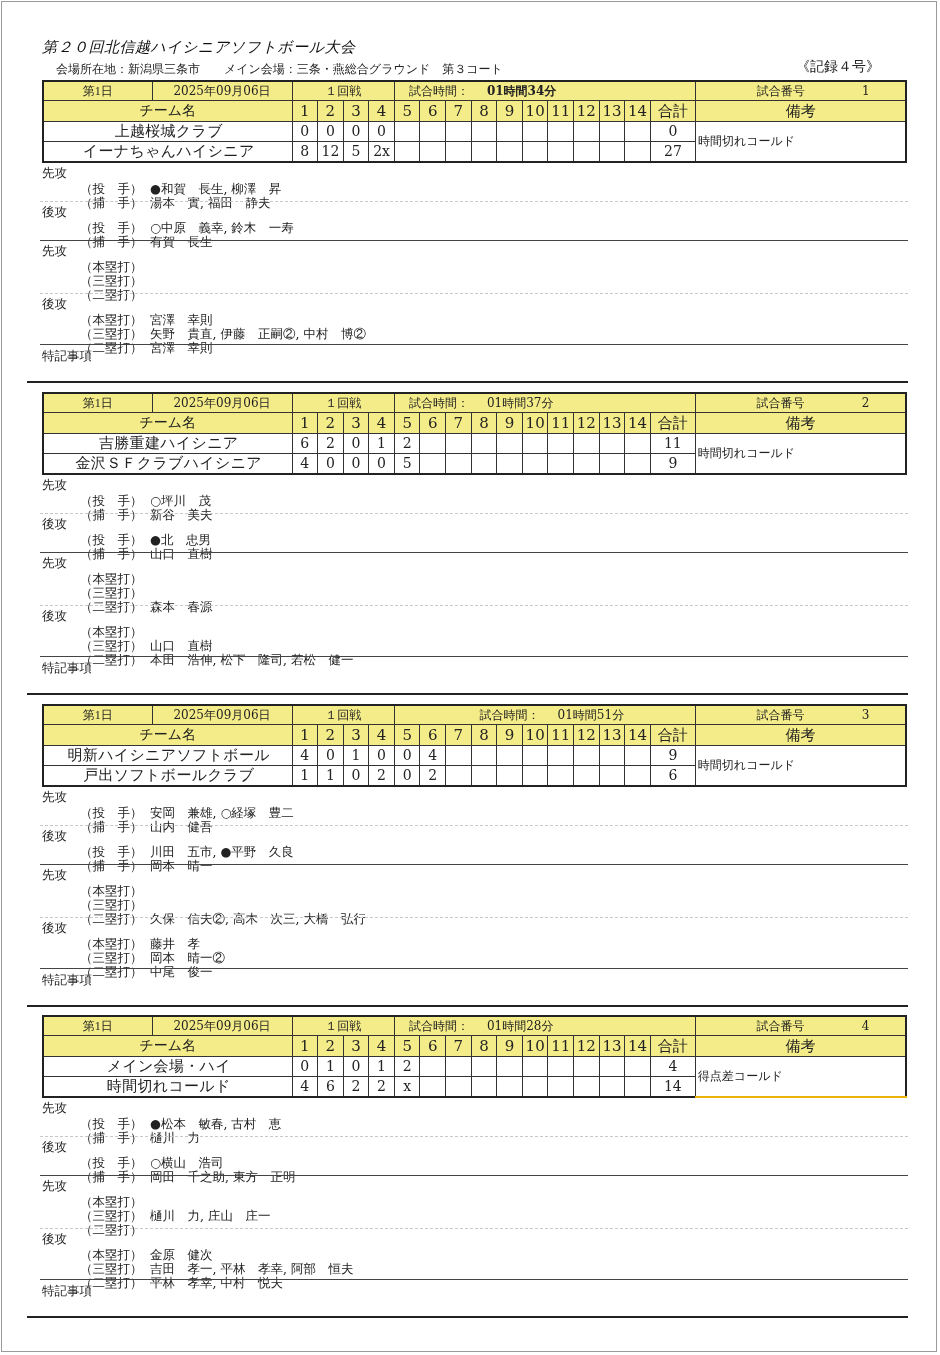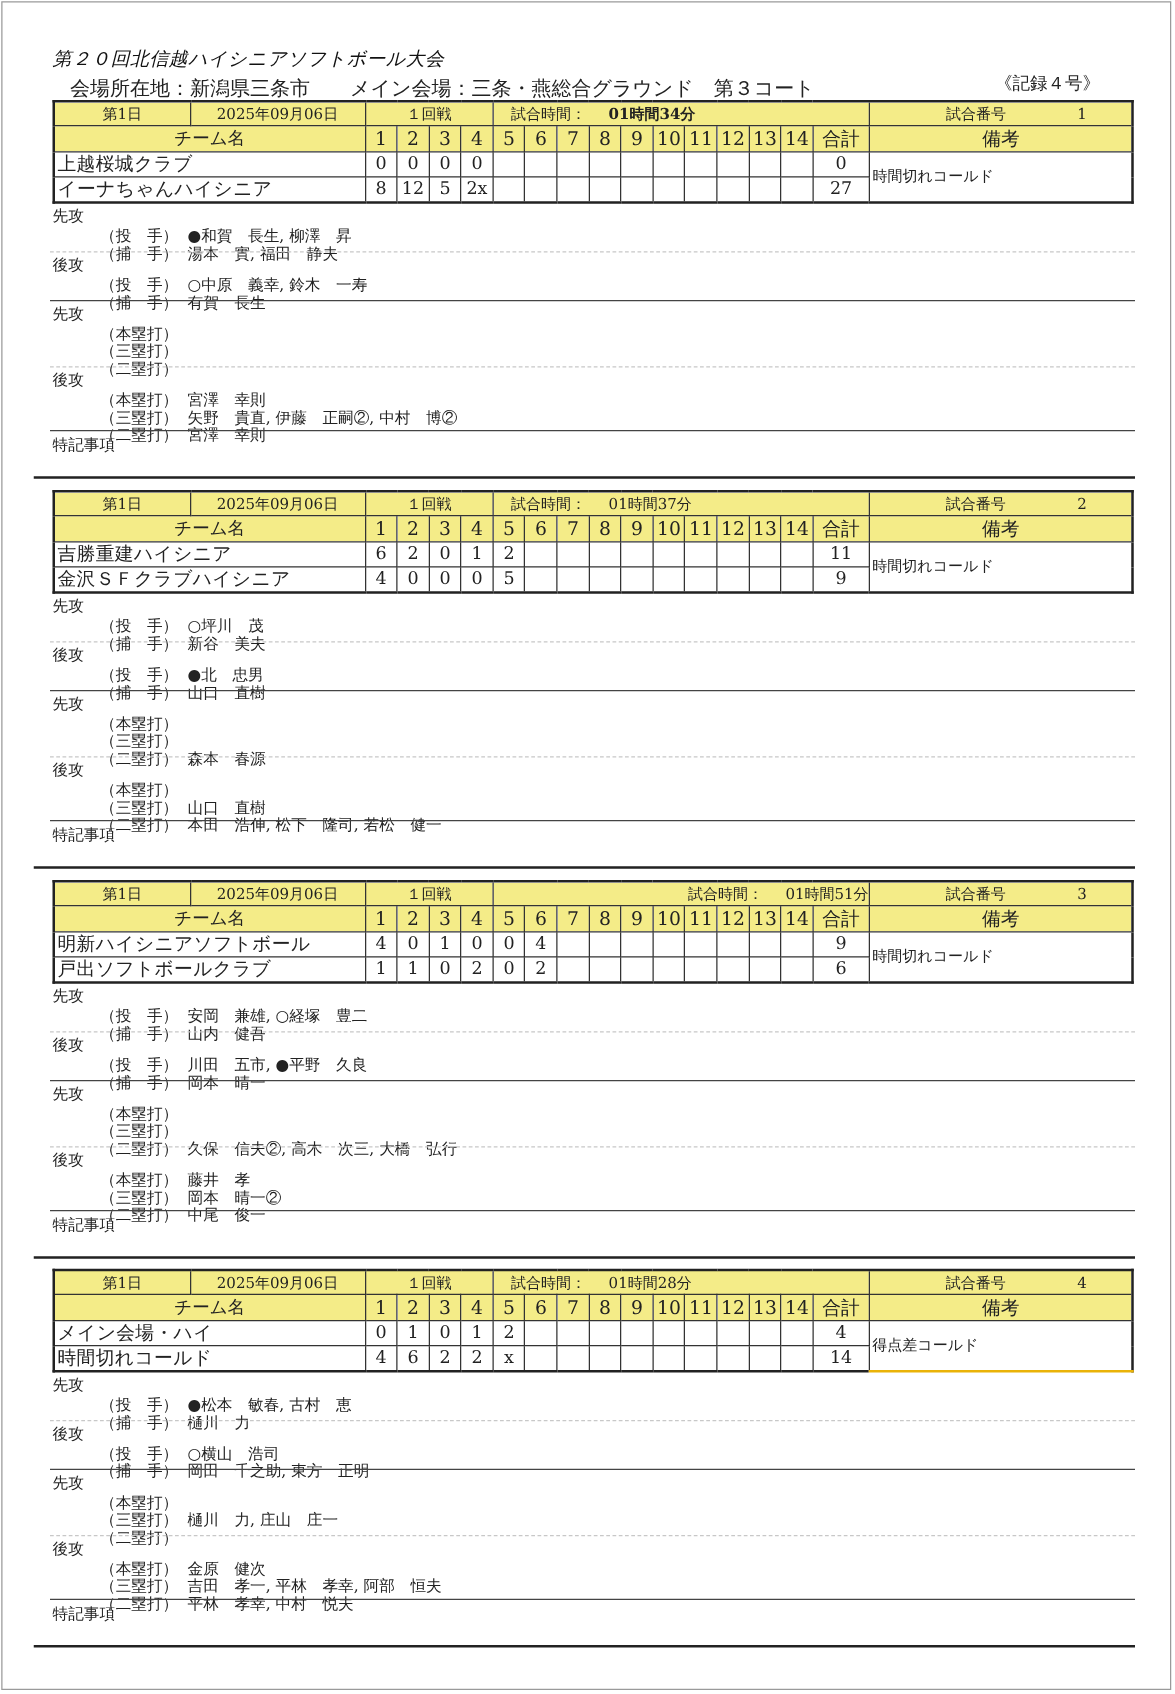--- a/index.html
+++ b/index.html
@@ -1,33 +1,33 @@
 <!DOCTYPE html>
 <html><head>
 <meta charset="utf-8">
 <style>
   html, body { margin:0; padding:0; background:#ffffff; }
   body { width:940px; height:1355px; position:relative; overflow:hidden;
          font-family:"DejaVu Serif","Liberation Serif",serif; color:#222; }
   .page-frame { position:absolute; left:1px; top:1px; width:936px; height:1351px;
                 border:1px solid #9a9a9a; box-sizing:border-box; }
   .title { position:absolute; left:42px; top:38px; font-size:15px; letter-spacing:0.5px; color:#111;font-style:italic; }
-  .venue { position:absolute; left:56px; top:61px; font-size:16px; color:#222; white-space:pre; }
+  .venue { position:absolute; left:56px; top:61px; font-size:12px; color:#222; white-space:pre; }
   .record-no { position:absolute; left:796px; top:58px; font-size:14px; color:#222; }
 
   .game { position:absolute; left:0; width:940px; }
   table.score { position:absolute; left:42px; top:0; border-collapse:collapse; table-layout:fixed; width:865px; }
   table.score td { border:1px solid #333; padding:0; text-align:center; font-size:14px; height:19px; line-height:19px; overflow:hidden; white-space:nowrap; }
   table.score tr.hdr1 td { background:#f4ec88; font-size:12px; height:18px; line-height:18px; border-top:2px solid #222; }
   table.score tr.hdr2 td { background:#f4ec88; font-size:15px; height:20px; line-height:20px; }
   table.score tr.hdr2 td.tname { font-size:14px; }
-  table.score td.team { text-align:left; padding-left:2px; font-size:15px; letter-spacing:0.3px; }
+  table.score td.team { text-align:center; padding-left:2px; font-size:15px; letter-spacing:0.3px; }
   table.score td.remarks { text-align:left; padding-left:2px; font-size:12px; vertical-align:middle; border-right:2px solid #222; }
   table.score td.last { border-right:2px solid #222; }
-  table.score td.first { border-left:2px solid #222; }
+  table.score td.first { border-left:2px solid #222;font-family:Liberation Serif, serif; }
   table.score tr.bottom td { border-bottom:2px solid #222; }
   .inn { font-size:14.5px; }
 
   .sec { position:absolute; left:42px; font-size:12.5px; line-height:14px; color:#222; }
   .sec .side { position:absolute; left:0; top:0; width:36px; }
   .sec .rows { position:absolute; left:38px; top:16px; }
   .sec .row { height:14px; white-space:pre; }
   .sec .lbl { display:inline-block; width:70px; }
   .sep-dot { position:absolute; left:40px; width:868px; border-top:1px dashed #c8c8c8; }
   .sep-solid { position:absolute; left:40px; width:868px; border-top:1px solid #444; }
@@ -286,21 +286,21 @@
           <col style="width:140px">
         <col span="14" style="width:25.6px">
         <col style="width:45px">
           <col style="width:211px">
       </colgroup>
       <tbody>
           <tr class="hdr1">
         <td class="first">第1日</td>
         <td>2025年09月06日</td>
         <td colspan="4">１回戦</td>
-        <td colspan="11" style="text-align:right;padding-left:14px;"><span>試合時間：</span><span style="padding-left:18px;">01時間51分</span></td>
+        <td colspan="11" style="text-align:center;padding-left:14px;"><span>試合時間：</span><span style="padding-left:18px;">01時間51分</span></td>
         <td class="last"><span style="display:inline-block;width:120px;text-align:center;padding-left:10px;">試合番号</span><span style="display:inline-block;width:50px;text-align:center;">3</span></td>
       </tr>
       <tr class="hdr2">
         <td colspan="2" class="first tname">チーム名</td>
         <td class="inn">1</td>
         <td class="inn">2</td>
         <td class="inn">3</td>
         <td class="inn">4</td>
         <td class="inn">5</td>
         <td class="inn">6</td>

